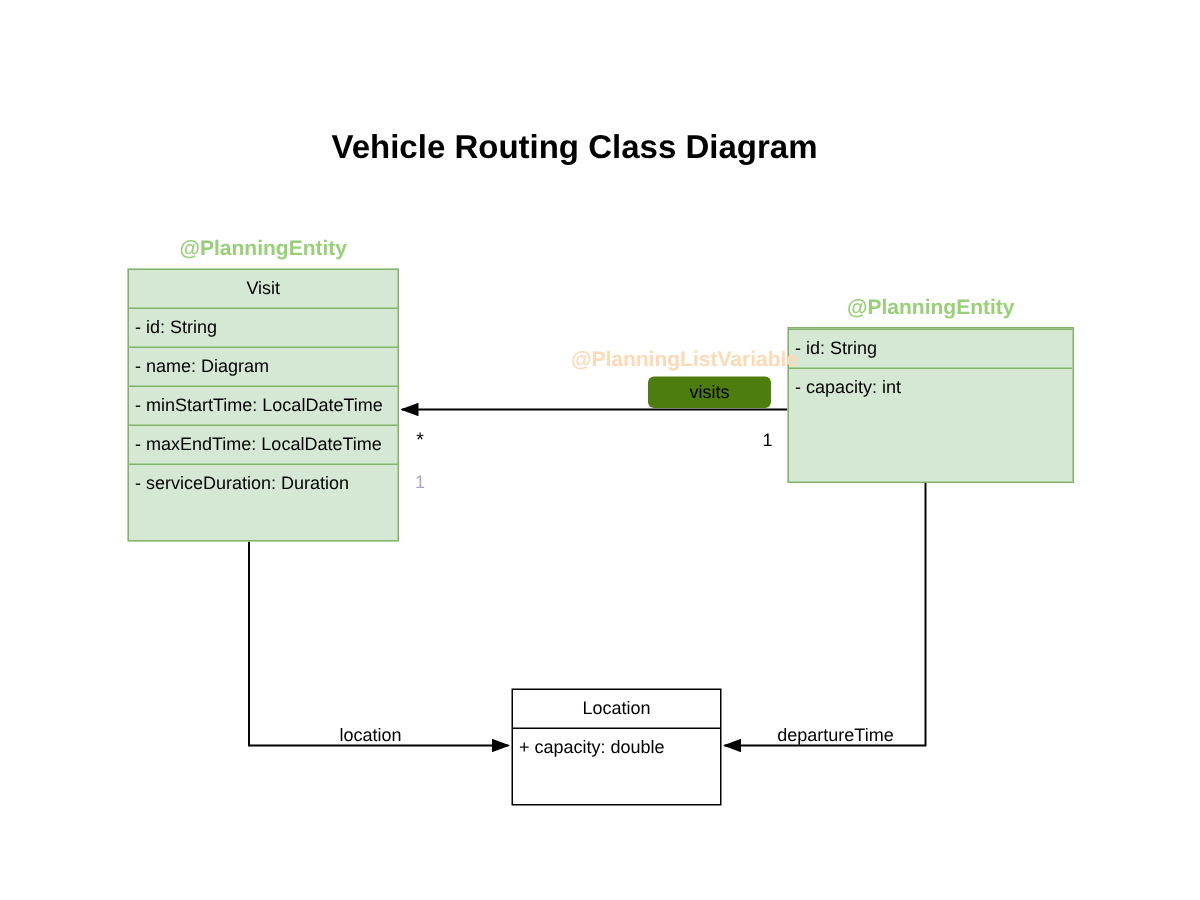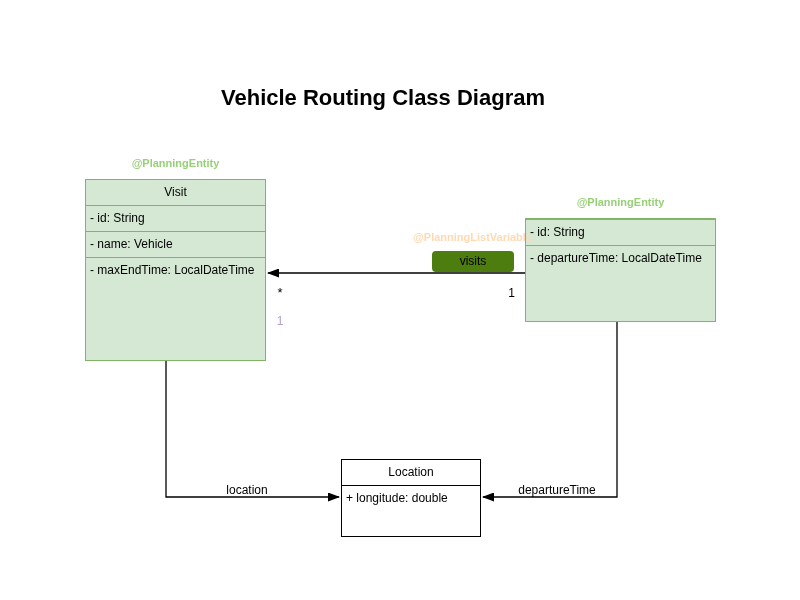--- a/index.html
+++ b/index.html
@@ -18,21 +18,21 @@
     position: absolute;
     left: 0; top: 85px; width: 766px;
     text-align: center;
     font-size: 22px;
     font-weight: bold;
     color: #000000;
   }
 
   .annotation {
     position: absolute;
-    font-size: 11px;
+    font-size: 14px;
     font-weight: bold;
     white-space: nowrap;
   }
   .annotation.green { color: #97d077; }
   .annotation.orange { color: #ffd9b3; }
 
   .uml-class {
     position: absolute;
     border: 1px solid;
     font-size: 12px;
@@ -112,33 +112,35 @@
     <polyline points="166,361 166,497 339,497" marker-end="url(#arrowhead)"></polyline>
     <polyline points="617,322 617,497 483,497" marker-end="url(#arrowhead)"></polyline>
   </svg>
 
   <div class="diagram-title">Vehicle Routing Class Diagram</div>
 
   <div class="annotation green" style="left:85px; top:157px; width:181px; text-align:center;">@PlanningEntity</div>
   <div class="uml-class green" style="left:85px; top:179px; width:181px; height:182px;">
     <div class="uml-header">Visit</div>
     <div class="uml-row">- id: String</div>
-    <div class="uml-row">- name: Vehicle</div>
+    <div class="uml-row">- name: Diagram</div>
+    <div class="uml-row">- minStartTime: LocalDateTime</div>
     <div class="uml-row">- maxEndTime: LocalDateTime</div>
+    <div class="uml-row">- serviceDuration: Duration</div>
   </div>
 
   <div class="annotation green" style="left:525px; top:196px; width:191px; text-align:center;">@PlanningEntity</div>
   <div class="uml-class green" style="left:525px; top:218px; width:191px; height:104px;">
     <div class="uml-row">- id: String</div>
-    <div class="uml-row">- departureTime: LocalDateTime</div>
+    <div class="uml-row">- capacity: int</div>
   </div>
 
   <div class="uml-class white" style="left:341px; top:459px; width:140px; height:78px;">
     <div class="uml-header">Location</div>
-    <div class="uml-row">+ longitude: double</div>
+    <div class="uml-row">+ capacity: double</div>
   </div>
 
   <div class="annotation orange" style="right:268px; top:231px;">@PlanningListVariable</div>
   <div class="edge-label-box">visits</div>
   <div class="multiplicity" style="left:272px; top:285px; width:16px; font-size:13px;">*</div>
   <div class="multiplicity" style="left:495px; top:286px; width:20px; text-align:right;">1</div>
   <div class="multiplicity lavender" style="left:272px; top:314px; width:16px;">1</div>
 
   <div class="edge-label" style="left:207px; top:483px; width:80px;">location</div>
   <div class="edge-label" style="left:507px; top:483px; width:100px;">departureTime</div>

